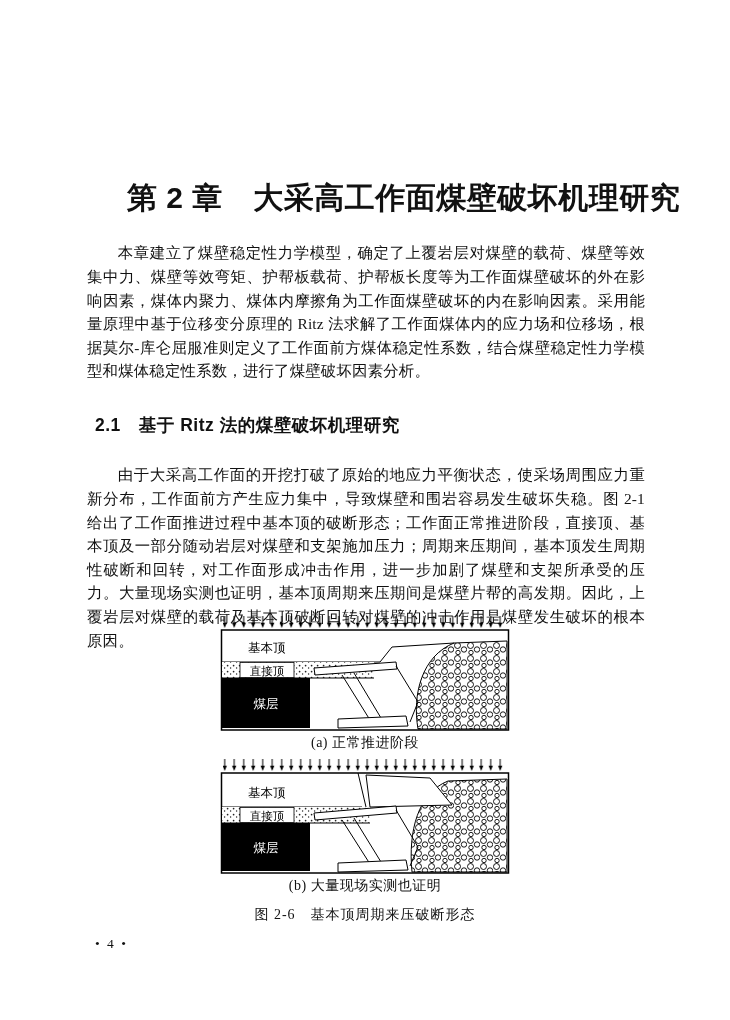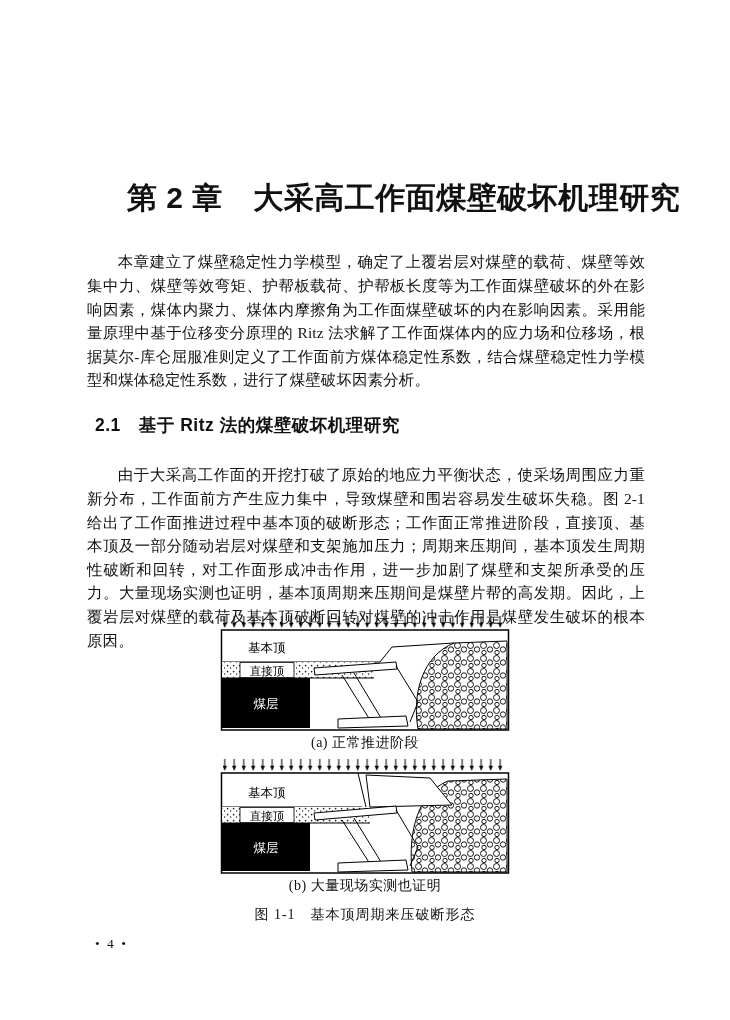--- a/index.html
+++ b/index.html
@@ -19,21 +19,21 @@
     font-size:30px; font-weight:bold; letter-spacing:0.5px;
     white-space:nowrap;
     margin-left:40px;
   }
   .body-para {
     position:absolute; left:87px; width:558px;
     font-size:15.4px; line-height:23.6px;
     text-align:justify; text-indent:2em;
     letter-spacing:0.2px;
   }
-  .para-intro { top:235px; }
+  .para-intro { top:226px; }
   .para-section { top:448px; }
   .section-heading {
     position:absolute; left:95px; top:398px;
     font-family:"Liberation Sans", sans-serif;
     font-size:17.5px; font-weight:bold; letter-spacing:0.5px;
   }
   .figure-block {
     position:absolute; left:0; top:616px; width:730px;
     display:flex; flex-direction:column; align-items:center;
   }
@@ -134,18 +134,18 @@
           <line x1="176" y1="51" x2="198" y2="88"></line>
           <line x1="198" y1="88" x2="190" y2="107"></line>
           <line x1="122" y1="61" x2="150" y2="105"></line>
           <line x1="134" y1="59" x2="161" y2="103"></line>
           <polygon points="118,104 186,101 188,111 118,113" fill="#fff"></polygon>
         </g>
       </svg>
       <div class="subcaption">(b) 大量现场实测也证明</div>
     </div>
 
-    <figcaption class="figcaption">图 1-1　基本顶周期来压破断形态</figcaption>
+    <figcaption class="figcaption">图 2-6　基本顶周期来压破断形态</figcaption>
   </figure>
 
   <div class="page-number">• 4 •</div>
 
 </div>
 
 </body></html>

